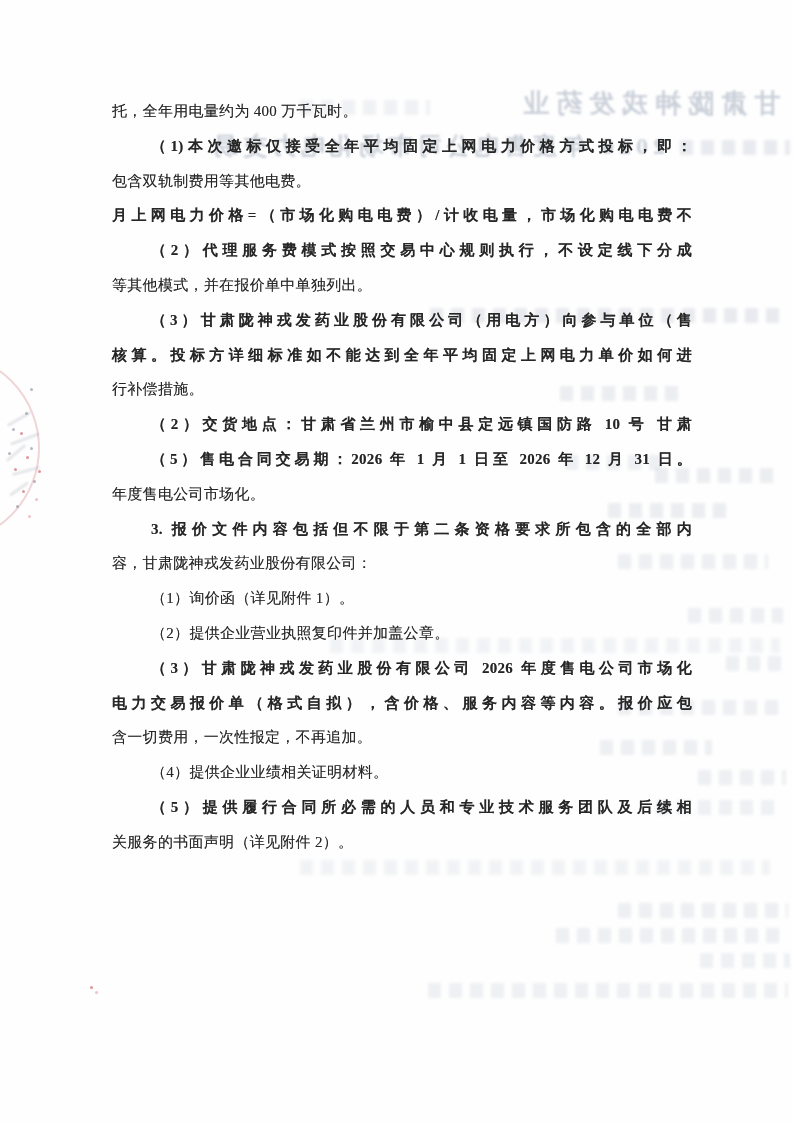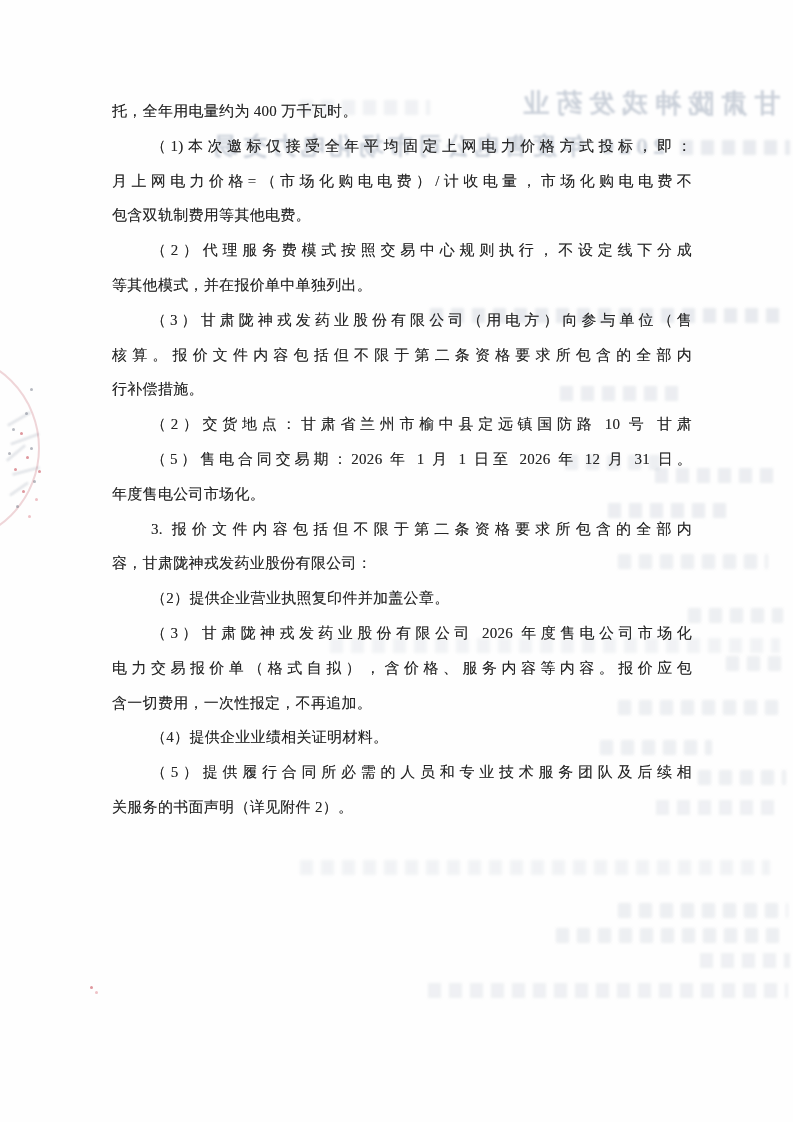--- a/index.html
+++ b/index.html
@@ -13,21 +13,21 @@
     position:absolute;left:112px;top:94px;width:580px;
     color:#262626;
   }
   .line{
     height:34.8px;line-height:34.8px;font-size:15px;
     text-align:justify;text-align-last:left;
     letter-spacing:.3px;
     text-shadow:0 0 .5px rgba(30,30,30,.45);
   }
   .line.indent{padding-left:39px;}
-  .line.fill{text-align-last:justify;}
+  .line.fill{text-align-last:justify;font-weight:bold;}
   
   .ghost{
     position:absolute;transform:scaleX(-1);
     color:rgba(125,140,162,.40);font-weight:bold;white-space:nowrap;
     filter:blur(1.3px);text-align:left;
   }
   .ghost1{left:420px;top:86px;width:360px;font-size:26px;letter-spacing:7px;}
   .ghost2{left:175px;top:130px;width:490px;font-size:24px;letter-spacing:5px;}
   .smudge{
     position:absolute;height:15px;
@@ -93,32 +93,33 @@
       <div class="scrib" style="top: 418px; left: 6px; width: 26px; transform: rotate(-30deg);"></div>
       <div class="scrib" style="top: 438px; left: 10px; width: 30px; transform: rotate(-20deg);"></div>
       <div class="scrib" style="top: 452px; left: 4px; width: 24px; transform: rotate(-40deg);"></div>
       <div class="scrib" style="top: 470px; left: 12px; width: 28px; transform: rotate(-15deg);"></div>
       <div class="scrib" style="top: 488px; left: 8px; width: 22px; transform: rotate(-35deg);"></div>
     </div>
 
   <main class="text-block" id="text-block">
       <div class="line">托，全年用电量约为 400 万千瓦时。</div>
       <div class="line indent fill">（1)本次邀标仅接受全年平均固定上网电力价格方式投标，即：</div>
+      <div class="line">包含双轨制费用等其他电费。</div>
       <div class="line fill">月上网电力价格=（市场化购电电费）/计收电量，市场化购电电费不</div>
-      <div class="line">包含双轨制费用等其他电费。</div>
       <div class="line indent fill">（2）代理服务费模式按照交易中心规则执行，不设定线下分成</div>
       <div class="line">等其他模式，并在报价单中单独列出。</div>
       <div class="line indent fill">（3）甘肃陇神戎发药业股份有限公司（用电方）向参与单位（售</div>
-      <div class="line fill">核算。报价文件内容包括但不限于第二条资格要求所包含的全部内</div>
+      <div class="line fill">核算。投标方详细标准如不能达到全年平均固定上网电力单价如何进</div>
       <div class="line">行补偿措施。</div>
       <div class="line indent fill">（2）交货地点：甘肃省兰州市榆中县定远镇国防路 10 号 甘肃</div>
       <div class="line indent fill">（5）售电合同交易期：2026 年 1 月 1 日至 2026 年 12 月 31 日。</div>
       <div class="line">年度售电公司市场化。</div>
       <div class="line indent fill">3. 报价文件内容包括但不限于第二条资格要求所包含的全部内</div>
       <div class="line">容，甘肃陇神戎发药业股份有限公司：</div>
+      <div class="line indent">（1）询价函（详见附件 1）。</div>
       <div class="line indent">（2）提供企业营业执照复印件并加盖公章。</div>
       <div class="line indent fill">（3）甘肃陇神戎发药业股份有限公司 2026 年度售电公司市场化</div>
       <div class="line fill">电力交易报价单（格式自拟），含价格、服务内容等内容。报价应包</div>
       <div class="line">含一切费用，一次性报定，不再追加。</div>
       <div class="line indent">（4）提供企业业绩相关证明材料。</div>
       <div class="line indent fill">（5）提供履行合同所必需的人员和专业技术服务团队及后续相</div>
       <div class="line">关服务的书面声明（详见附件 2）。</div>
     </main>
 </div>
 

